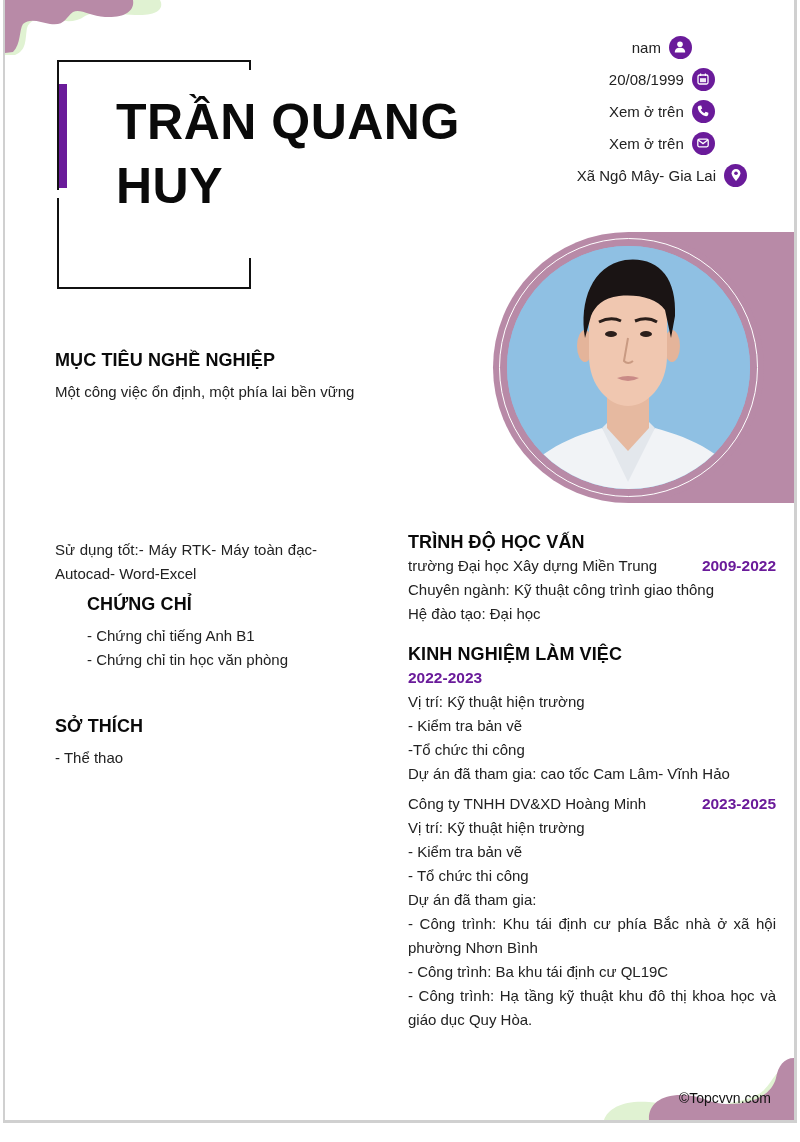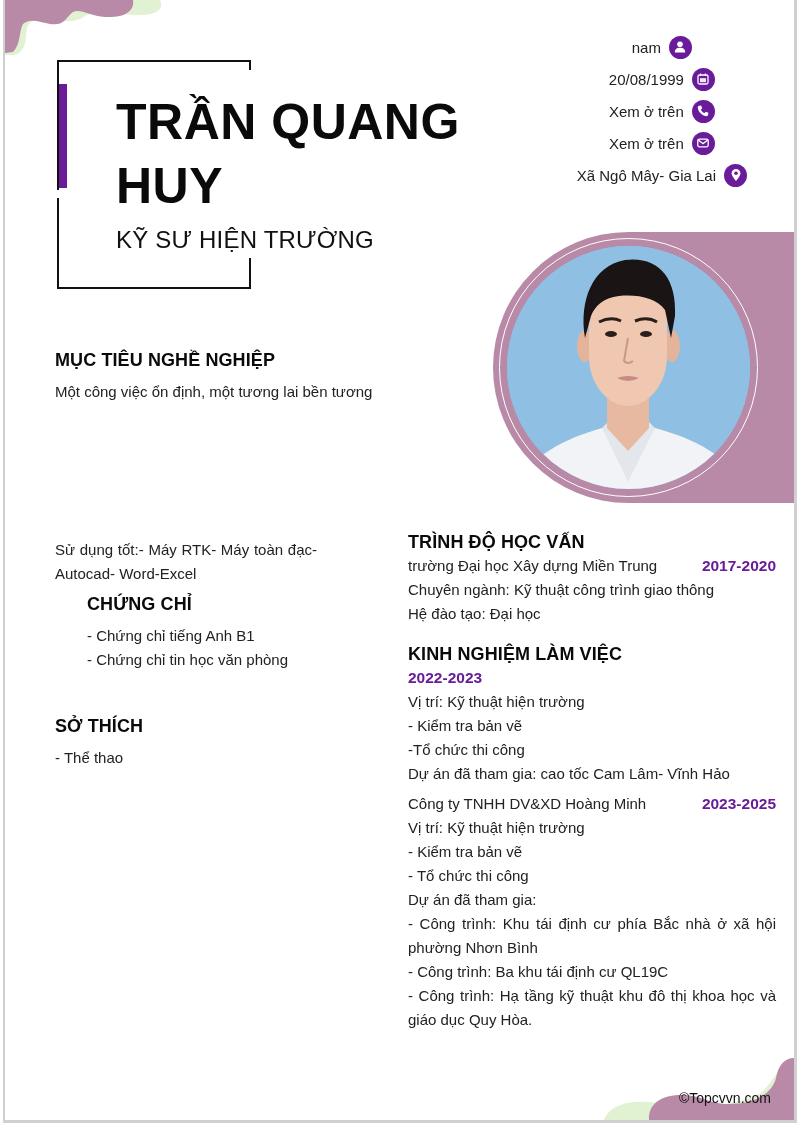--- a/index.html
+++ b/index.html
@@ -79,21 +79,20 @@
 
   <div class="name-frame-top"></div>
   <div class="name-frame-bottom"></div>
   <div class="name-accent"></div>
 
   <div class="name-block">
     <div class="full-name">
       <div>TRẦN QUANG</div>
       <div>HUY</div>
     </div>
-    <div class="job-title">KỸ SƯ HIỆN TRƯỜNG</div>
   </div>
 
   <div class="contact">
     <div class="contact-row">
       <span class="contact-text">nam</span>
       <span class="contact-icon">
         <svg viewBox="0 0 14 14">
             <circle cx="7" cy="4.3" r="2.8" fill="#fff"></circle>
             <path d="M1.8,12.5 C1.8,9 4,7.8 7,7.8 C10,7.8 12.2,9 12.2,12.5 Z" fill="#fff"></path>
           </svg>
@@ -165,21 +164,21 @@
 
         <path d="M121,92 L117,115 Q121,119 126,115" stroke="#c99a82" stroke-width="2" fill="none"></path>
 
         <path d="M110,132 Q121,128 132,132 Q121,138 110,132 Z" fill="#c98a86"></path>
       </svg>
     </div>
   </div>
 
   <div class="section" style="left:50px; top:348px; width:400px;">
     <div class="section-title">MỤC TIÊU NGHỀ NGHIỆP</div>
-    <div class="section-text" style="margin-top:8px;">Một công việc ổn định, một tương lai bền tương</div>
+    <div class="section-text" style="margin-top:8px;">Một công việc ổn định, một phía lai bền vững</div>
   </div>
 
   <div class="section" style="left:50px; top:530px; width:262px;">
     <div class="section-text justify" style="margin-top:8px;">Sử dụng tốt:- Máy RTK- Máy toàn đạc- Autocad- Word-Excel</div>
   </div>
 
   <div class="section" style="left:50px; top:592px; width:262px;margin-left:32px;">
     <div class="section-title">CHỨNG CHỈ</div>
     <div class="section-text" style="margin-top:8px;">- Chứng chỉ tiếng Anh B1</div>
     <div class="section-text">- Chứng chỉ tin học văn phòng</div>
@@ -187,21 +186,21 @@
 
   <div class="section" style="left:50px; top:714px; width:262px;">
     <div class="section-title">SỞ THÍCH</div>
     <div class="section-text" style="margin-top:8px;">- Thể thao</div>
   </div>
 
   <div class="section" style="left:403px; top:530px; width:368px;">
     <div class="section-title">TRÌNH ĐỘ HỌC VẤN</div>
     <div class="row-with-year section-text">
       <span>trường Đại học Xây dựng Miền Trung</span>
-      <span class="year">2017-2020</span>
+      <span class="year">2009-2022</span>
     </div>
     <div class="section-text">Chuyên ngành: Kỹ thuật công trình giao thông</div>
     <div class="section-text">Hệ đào tạo: Đại học</div>
   </div>
 
   <div class="section" style="left:403px; top:642px; width:368px;">
     <div class="section-title">KINH NGHIỆM LÀM VIỆC</div>
 
     <div>
       <div class="row-with-year section-text">

